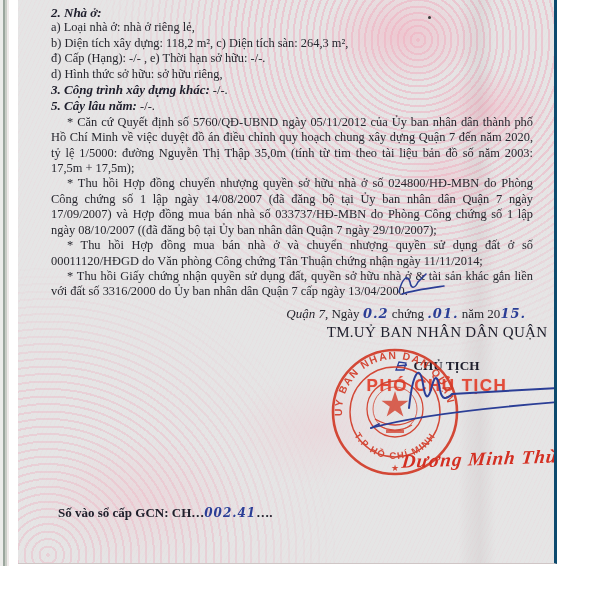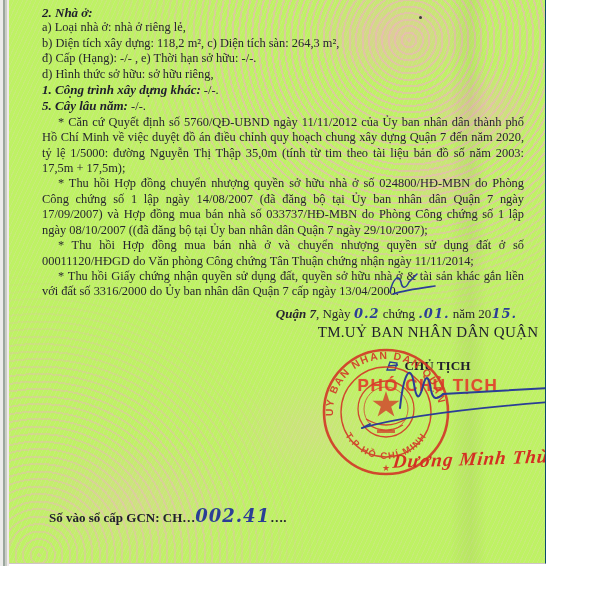--- a/index.html
+++ b/index.html
@@ -1,22 +1,22 @@
 <!DOCTYPE html>
 <html><head>
 <meta charset="utf-8">
 <style>
   html,body{margin:0;padding:0;}
   body{width:600px;height:600px;background:#ffffff;position:relative;overflow:hidden;
        font-family:"Liberation Serif","DejaVu Serif",serif;}
   .scan-edge{position:absolute;left:0;top:0;width:9px;height:566px;
     background:linear-gradient(to right,#ececea 0 3px,#9ba69d 3px 5px,#c9cdc6 5px 7px,#f0eaea 7px 9px);}
-  .paper{position:absolute;left:9px;top:0;width:536px;height:563px;
-    background-color:#bef264;overflow:hidden;
-    border-right:1px solid #0c4a6e;border-bottom:1px solid #cfc6c6;}
+  .paper{position:absolute;left:18px;top:0;width:536px;height:563px;
+    background-color:#e5e5e5;overflow:hidden;
+    border-right:3px solid #0c4a6e;border-bottom:1px solid #cfc6c6;}
   .pattern,.rosette,.swirl,.blotches,.fold{position:absolute;inset:0;pointer-events:none;}
   .pattern{background:repeating-linear-gradient(115deg,rgba(238,205,214,0.18) 0 1px,rgba(252,243,244,0) 1px 4px);}
   .rosette{background:repeating-radial-gradient(circle at 400px 40px,rgba(238,178,194,0.55) 0 2px,rgba(252,243,244,0) 2px 6.5px);
     -webkit-mask-image:radial-gradient(circle 330px at 400px 40px,#000 0 55%,transparent 98%);
     mask-image:radial-gradient(circle 330px at 400px 40px,#000 0 55%,transparent 98%);}
   .swirl{background:repeating-radial-gradient(circle at 30px 555px,rgba(238,178,194,0.40) 0 2px,rgba(252,243,244,0) 2px 7.5px);
     -webkit-mask-image:radial-gradient(circle 300px at 30px 555px,#000 0 55%,transparent 98%);
     mask-image:radial-gradient(circle 300px at 30px 555px,#000 0 55%,transparent 98%);}
   .blotches{background:
     radial-gradient(ellipse 120px 70px at 385px 35px,rgba(244,176,192,0.55),rgba(244,176,192,0) 70%),
@@ -27,37 +27,37 @@
   .fold{background:linear-gradient(to right,transparent 440px,rgba(110,80,85,0.05) 452px,rgba(110,80,85,0.08) 462px,transparent 478px);}
   .content{position:absolute;left:33px;top:5px;width:482px;color:#26262e;
     font-size:12.4px;line-height:15.4px;}
   .sec-h{font-weight:bold;font-style:italic;font-size:13px;color:#1e1e2c;}
   .sub{}
   .inline-sec .sec-h{display:inline;}
   .inline-sec .val{display:inline;font-style:normal;font-weight:normal;}
   .note{margin:0;text-align:justify;text-indent:16px;}
   .sign-area{position:absolute;left:0;top:0;width:536px;height:563px;pointer-events:none;}
   .date-line{position:absolute;top:306px;right:28px;font-size:13px;color:#26262e;white-space:nowrap;}
-  .it{font-style:italic;font-weight:bold;}
+  .it{font-style:italic;}
   .hw{font-family:"DejaVu Serif",serif;font-style:italic;color:#2b3e96;font-weight:bold;letter-spacing:1px;}
   .sign-col{position:absolute;left:298px;top:324px;width:242px;text-align:center;}
   .committee{font-weight:normal;font-size:15px;letter-spacing:0.3px;color:#1e1e2c;white-space:nowrap;}
   .chairman{font-weight:bold;font-size:13.2px;color:#1e1e2c;margin-top:17px;}
   .kt-svg{vertical-align:-2px;margin-right:3px;}
   .vice{font-family:"Liberation Sans","DejaVu Sans",sans-serif;font-weight:bold;font-size:17px;
     letter-spacing:1.5px;color:#e2402c;opacity:0.92;margin-top:2px;white-space:nowrap;
     text-shadow:0 0 1px rgba(226,64,44,0.5);}
   .stamp-svg{position:absolute;left:310px;top:345px;opacity:0.92;}
   .sig-svg{position:absolute;left:295px;top:350px;}
   .flourish-svg{position:absolute;left:378px;top:272px;}
   .signer{position:absolute;left:364px;top:448px;width:205px;text-align:center;
     font-style:italic;font-weight:bold;font-size:19px;color:#d42f22;
     transform:skewX(-8deg) rotate(-2deg);letter-spacing:1px;white-space:nowrap;}
   .gcn{position:absolute;left:40px;top:505px;font-weight:bold;font-size:13px;color:#20202c;}
-  .gcn .hw{font-size:18px;}
+  .gcn .hw{font-size:12px;}
   .speck{position:absolute;width:3px;height:3px;border-radius:50%;background:#3a3a3a;}
 </style>
 </head>
 <body>
 
 <div class="scan-edge"></div>
 
 <div class="paper">
   <div class="pattern"></div>
   <div class="rosette"></div>
@@ -66,27 +66,27 @@
   <div class="fold"></div>
 
   <div class="content">
     <div class="sec-h">2. Nhà ở:</div>
     <div class="sub">a) Loại nhà ở: nhà ở riêng lẻ,</div>
     <div class="sub">b) Diện tích xây dựng: 118,2 m², c) Diện tích sàn: 264,3 m²,</div>
     <div class="sub">đ) Cấp (Hạng): -/- , e) Thời hạn sở hữu: -/-.</div>
     <div class="sub">d) Hình thức sở hữu: sở hữu riêng,</div>
 
     <div class="inline-sec">
-      <span class="sec-h">1. Công trình xây dựng khác:</span><span class="val"> -/-.</span>
+      <span class="sec-h">3. Công trình xây dựng khác:</span><span class="val"> -/-.</span>
     </div>
     <div class="inline-sec">
       <span class="sec-h">5. Cây lâu năm:</span><span class="val"> -/-.</span>
     </div>
 
-    <p class="note">* Căn cứ Quyết định số 5760/QĐ-UBND ngày 11/11/2012 của Ủy ban nhân dân thành phố Hồ Chí Minh về việc duyệt đồ án điều chỉnh quy hoạch chung xây dựng Quận 7 đến năm 2020, tỷ lệ 1/5000: đường Nguyễn Thị Thập 35,0m (tính từ tim theo tài liệu bản đồ số năm 2003: 17,5m + 17,5m);</p>
+    <p class="note">* Căn cứ Quyết định số 5760/QĐ-UBND ngày 05/11/2012 của Ủy ban nhân dân thành phố Hồ Chí Minh về việc duyệt đồ án điều chỉnh quy hoạch chung xây dựng Quận 7 đến năm 2020, tỷ lệ 1/5000: đường Nguyễn Thị Thập 35,0m (tính từ tim theo tài liệu bản đồ số năm 2003: 17,5m + 17,5m);</p>
     <p class="note">* Thu hồi Hợp đồng chuyển nhượng quyền sở hữu nhà ở số 024800/HĐ-MBN do Phòng Công chứng số 1 lập ngày 14/08/2007 (đã đăng bộ tại Ủy ban nhân dân Quận 7 ngày 17/09/2007) và Hợp đồng mua bán nhà số 033737/HĐ-MBN do Phòng Công chứng số 1 lập ngày 08/10/2007 ((đã đăng bộ tại Ủy ban nhân dân Quận 7 ngày 29/10/2007);</p>
     <p class="note">* Thu hồi Hợp đồng mua bán nhà ở và chuyển nhượng quyền sử dụng đất ở số 00011120/HĐGD do Văn phòng Công chứng Tân Thuận chứng nhận ngày 11/11/2014;</p>
     <p class="note">* Thu hồi Giấy chứng nhận quyền sử dụng đất, quyền sở hữu nhà ở &amp; tài sản khác gắn liền với đất số 3316/2000 do Ủy ban nhân dân Quận 7 cấp ngày 13/04/2000.</p>
   </div>
 
   <div class="sign-area">
 
     <svg class="flourish-svg" width="52" height="26" viewBox="0 0 52 26">
       <path d="M3 20 C 6 6, 12 2, 14 10 C 15 16, 18 18, 22 10 L 30 2 M 6 22 C 18 18, 34 16, 48 14" fill="none" stroke="#2b3e96" stroke-width="1.6" stroke-linecap="round"></path>
     </svg>

